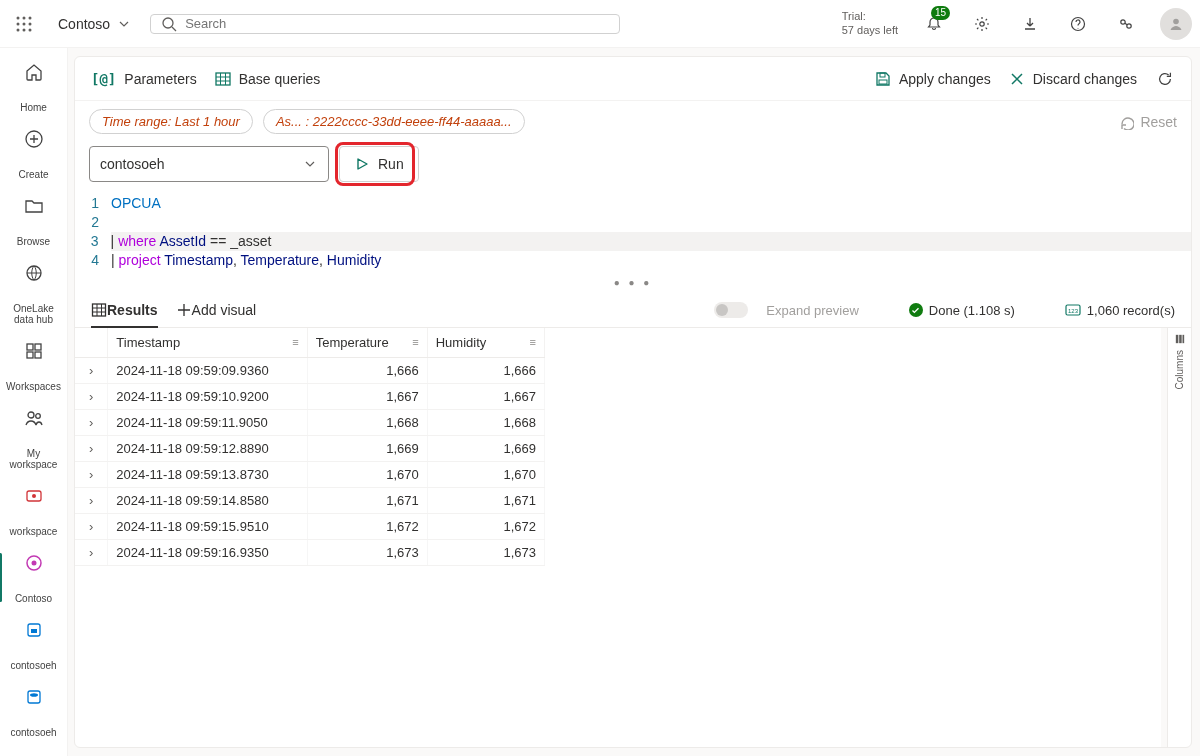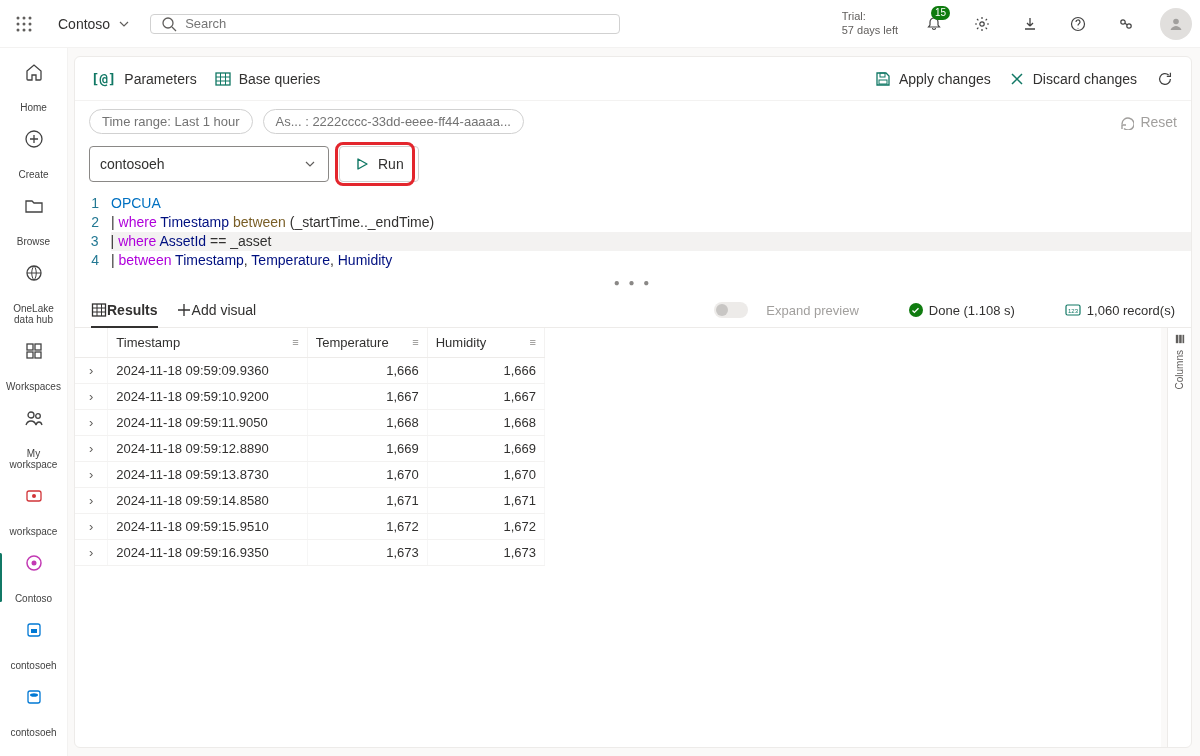--- a/index.html
+++ b/index.html
@@ -34,21 +34,21 @@
 .panel { flex: 1; background: #fff; border: 1px solid #edebe9; border-radius: 6px; display: flex; flex-direction: column; min-height: 0; }
 
 
 .toolrow { height: 44px; display: flex; align-items: center; gap: 18px; padding: 0 16px; border-bottom: 1px solid #f3f2f1; }
 .tbtn { display: flex; align-items: center; gap: 8px; color: #323130; cursor: pointer; font-size: 14px; }
 .tool-spacer { flex: 1; }
 .refresh-circle { width: 20px; height: 20px; display:flex; align-items:center; justify-content:center; cursor:pointer;}
 
 
 .pillrow { padding: 8px 14px; display: flex; align-items: center; gap: 10px; }
-.pill { border: 1px solid #d1d1d1; border-radius: 16px; padding: 4px 12px; font-size: 13px; background: #fff; cursor: pointer; color: #737373; }
+.pill { border: 1px solid #d1d1d1; border-radius: 16px; padding: 4px 12px; font-size: 13px; background: #fff; cursor: pointer; color: #c2410c; font-style: italic; }
 .pill-spacer { flex: 1; }
 .reset { color: #a19f9d; display: flex; align-items: center; gap: 6px; cursor: pointer; font-size: 14px; }
 
 
 .srcrun { display: flex; align-items: center; gap: 10px; padding: 4px 14px 8px 14px; }
 .select { width: 240px; height: 36px; border: 1px solid #8a8886; border-radius: 4px; display: flex; align-items: center; justify-content: space-between; padding: 0 10px; font-size: 14px; cursor: pointer; background: #fff; }
 .runbtn { height: 36px; border: 1px solid #d1d1d1; border-radius: 4px; display: flex; align-items: center; gap: 8px; padding: 0 14px; font-size: 14px; cursor: pointer; background: #fff; }
 .run-highlight { position: absolute; border: 3px solid #e3262d; border-radius: 8px; pointer-events: none; }
 .srcrun-wrap { position: relative; }
 
@@ -352,29 +352,28 @@
           <div class="run-highlight" style="left:260px; top:0px; width:80px; height:44px;"></div>
         </div>
 
         <div class="editor" id="editor">
             <div class="edline">
               <div class="gut">1</div>
               <div class="code"><span class="t-tbl">OPCUA</span></div>
             </div>
             <div class="edline">
               <div class="gut">2</div>
-              <div class="code"><span class="t-pipe">| </span><span class="t-kw">where</span><span class="t-punc"> </span><span class="t-col">Timestamp</span><span class="t-punc"> </span><span class="t-fn">between</span><span class="t-punc"> (_startTime.._endTime)</span></div>
             </div>
             <div class="edline">
               <div class="gut">3</div>
               <div class="code hl"><span class="t-pipe">| </span><span class="t-kw">where</span><span class="t-punc"> </span><span class="t-col">AssetId</span><span class="t-punc"> == _asset</span></div>
             </div>
             <div class="edline">
               <div class="gut">4</div>
-              <div class="code"><span class="t-pipe">| </span><span class="t-kw">between</span><span class="t-punc"> </span><span class="t-col">Timestamp</span><span class="t-punc">, </span><span class="t-col">Temperature</span><span class="t-punc">, </span><span class="t-col">Humidity</span></div>
+              <div class="code"><span class="t-pipe">| </span><span class="t-kw">project</span><span class="t-punc"> </span><span class="t-col">Timestamp</span><span class="t-punc">, </span><span class="t-col">Temperature</span><span class="t-punc">, </span><span class="t-col">Humidity</span></div>
             </div>
           </div>
 
         <div class="splithandle">● ● ●</div>
 
         <div class="restabs">
           <div class="rtab active">
             <svg class="ico" viewBox="0 0 16 16">
                 <rect x="1.5" y="2" width="13" height="12" fill="none" stroke="#323130" stroke-width="1.3"></rect>
                 <line x1="1.5" y1="6" x2="14.5" y2="6" stroke="#323130"></line>

